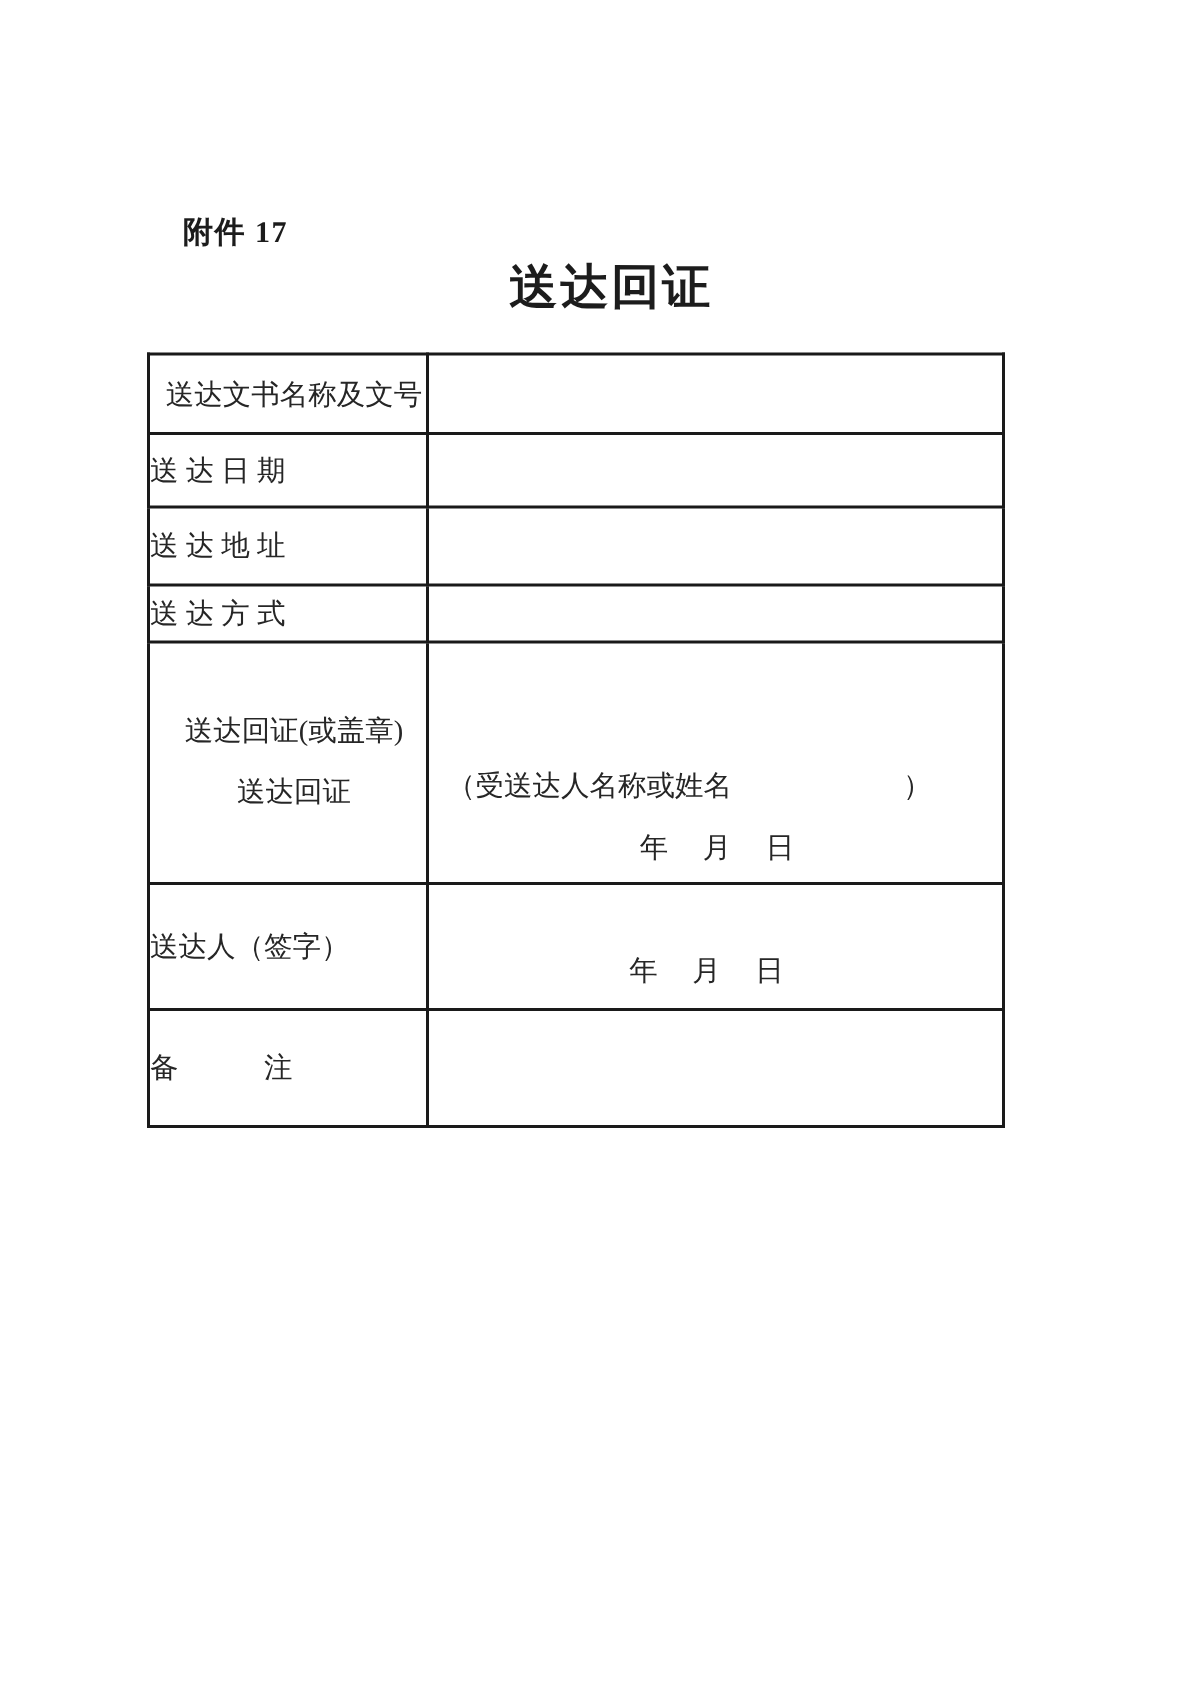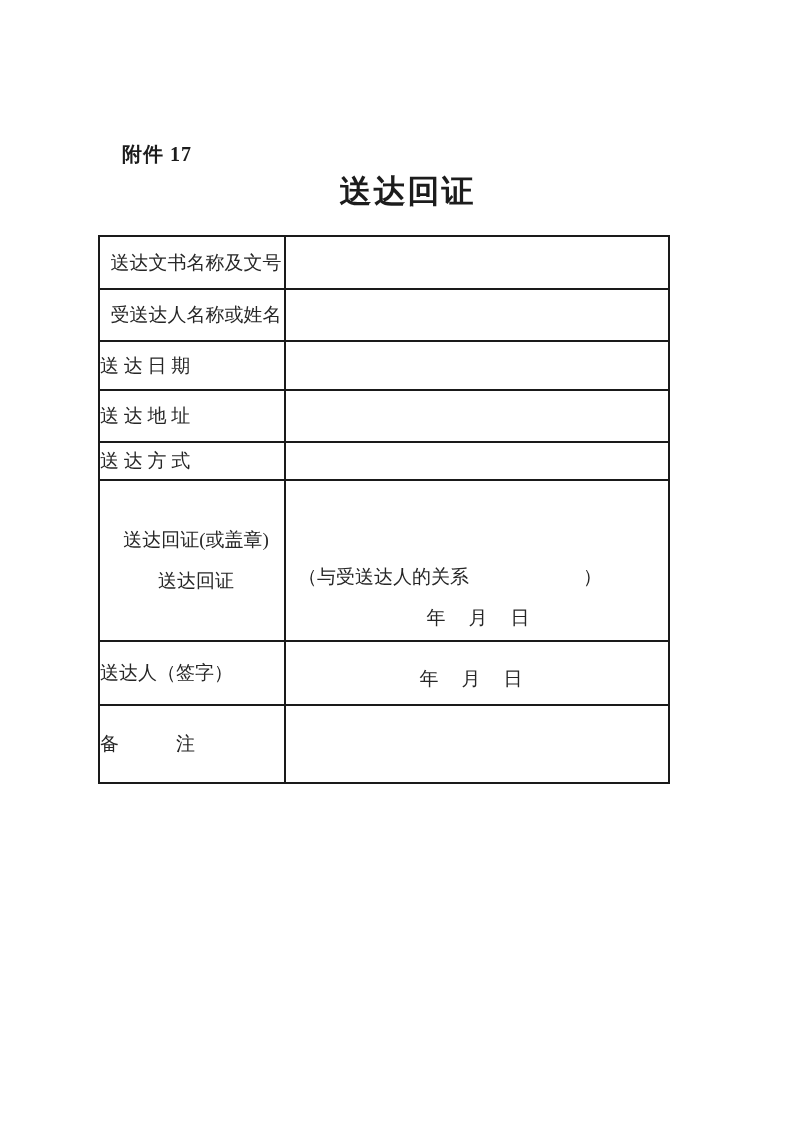--- a/index.html
+++ b/index.html
@@ -37,21 +37,21 @@
     vertical-align:middle;
     padding:0;
     color:#262626;
   }
   tr.r1 { height:53px; }
   tr.r2 { height:52px; }
   tr.r3 { height:49px; }
   tr.r4 { height:52px; }
   tr.r5 { height:38px; }
   tr.r6 { height:161px; }
-  tr.r7 { height:64px;font-family:Liberation Mono, monospace; }
+  tr.r7 { height:84px; }
   tr.r8 { height:78px;border-radius:15px; }
   td.lab { white-space:nowrap; }
   td.lab.left { text-align:center; padding-left:8px; }
   td.lab.center { text-align:left; }
   td.lab .l1 { margin-bottom:21px; }
   td.lab div { line-height:20px; white-space:nowrap; }
   td.val.receipt {
     vertical-align:bottom;
     padding:0 10px 12px 12px;
   }
@@ -80,24 +80,20 @@
         <col class="c1">
         <col class="c2">
       </colgroup>
 
     <tbody>
         <tr class="r1">
       <td class="lab left">送达文书名称及文号</td>
       <td class="val"></td>
     </tr>
 
-    <tr class="r2">
-      <td class="lab left">受送达人名称或姓名</td>
-      <td class="val"></td>
-    </tr>
 
     <tr class="r3">
       <td class="lab center">送 达 日 期</td>
       <td class="val"></td>
     </tr>
 
     <tr class="r4">
       <td class="lab center">送 达 地 址</td>
       <td class="val"></td>
     </tr>
@@ -106,21 +102,21 @@
       <td class="lab center">送 达 方 式</td>
       <td class="val"></td>
     </tr>
 
     <tr class="r6">
       <td class="lab left">
         <div class="l1">送达回证(或盖章)</div>
         <div>送达回证</div>
       </td>
       <td class="val receipt">
-        <div class="relation">（与受送达人的关系　　　　　　）</div>
+        <div class="relation">（受送达人名称或姓名　　　　　　）</div>
         <div class="date">年　月　日</div>
       </td>
     </tr>
 
     <tr class="r7">
       <td class="lab center">送达人（签字）</td>
       <td class="val bottom">
         <div class="date">年　月　日</div>
       </td>
     </tr>

